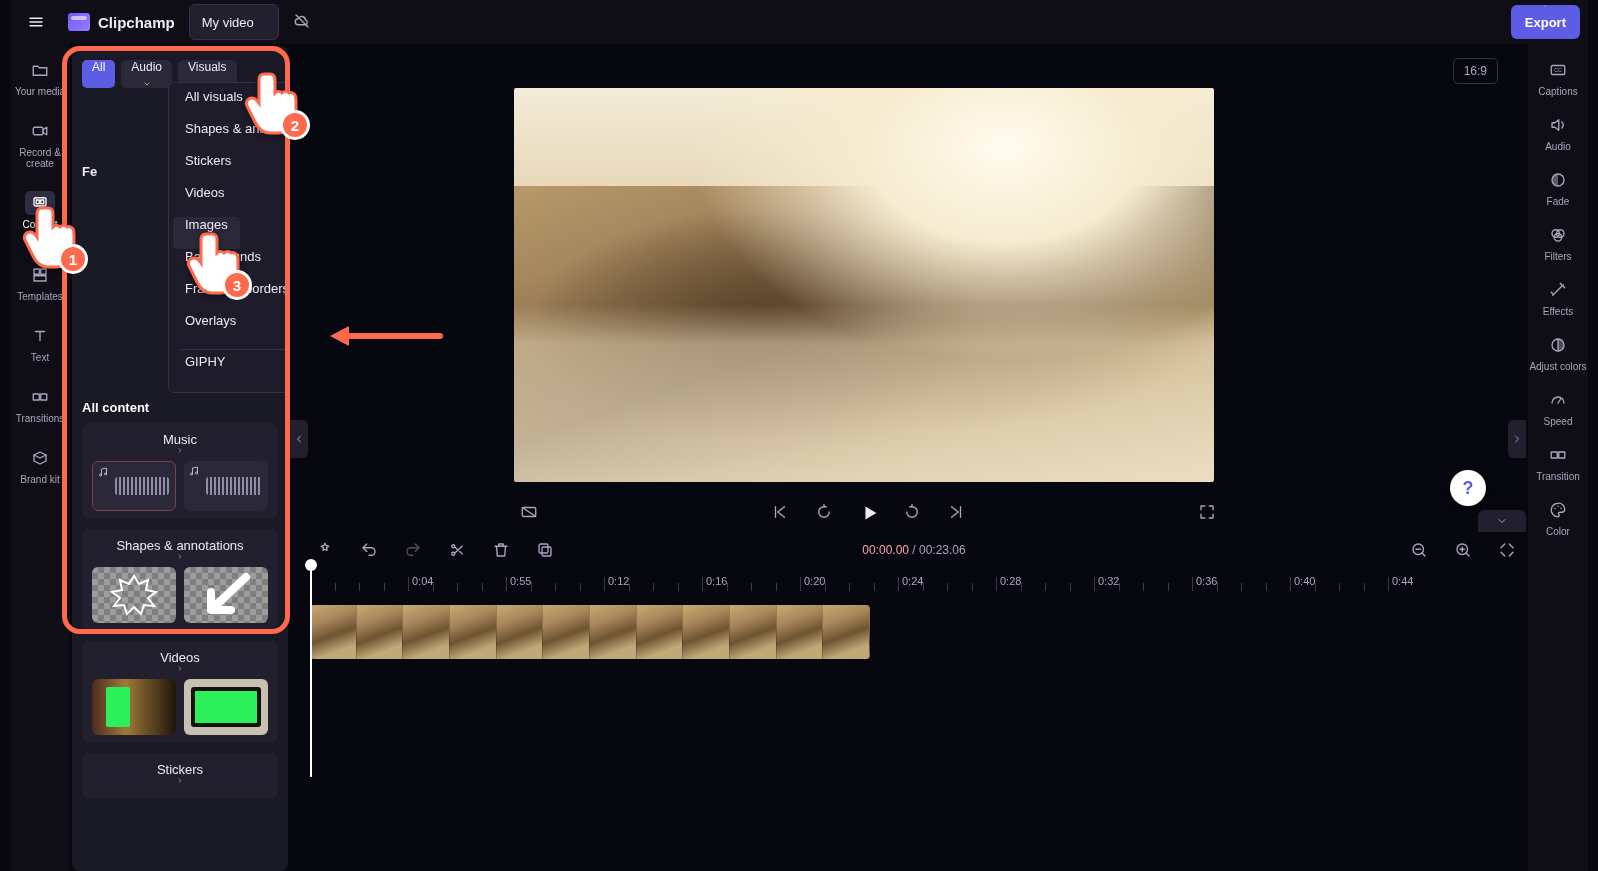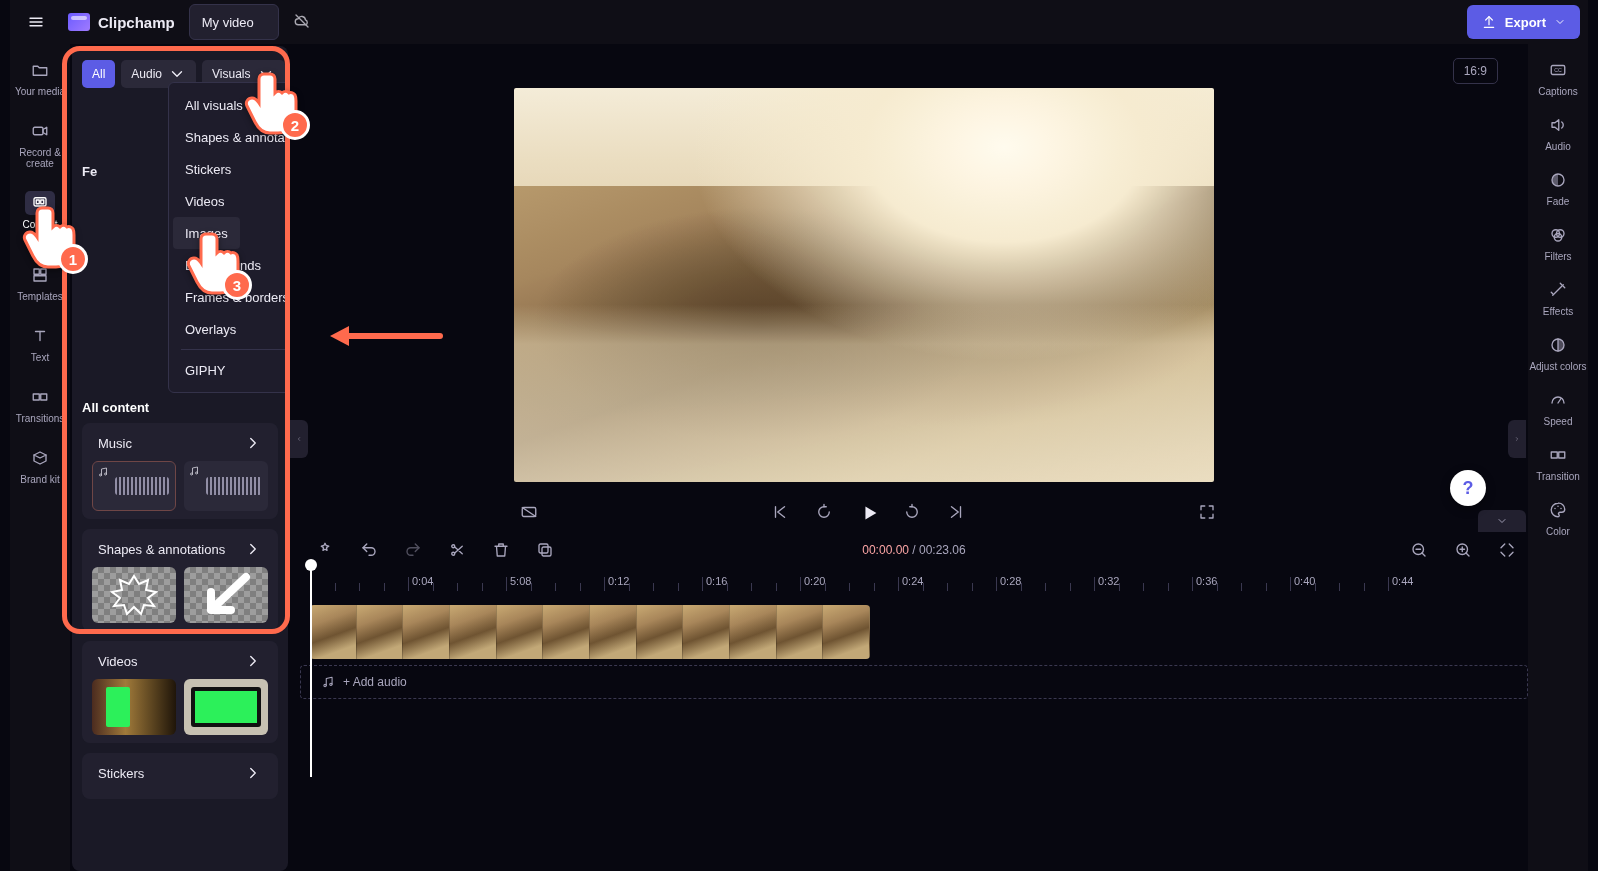--- a/index.html
+++ b/index.html
@@ -10,21 +10,21 @@
     --border:#34324a;
     --text:#eceaf4;
     --muted:#a9a6bd;
     --accent:#5c5ce5;
     --accent2:#3a3a8a;
     --callout:#ff6a4d;
     --white:#ffffff;
   }
   *{box-sizing:border-box;}
   html,body{margin:0;padding:0;background:#070710;color:var(--text);font-family:"Segoe UI",Arial,Helvetica,sans-serif;font-size:13px;width:1598px;height:871px;overflow:hidden;}
-  button{font:inherit;color:inherit;background:none;border:none;cursor:pointer;}
+  button{font:inherit;color:inherit;background:none;border:none;cursor:pointer;flex-direction:column;}
   svg{display:block;}
 
   
   .topbar{position:absolute;left:10px;top:0;right:10px;height:44px;display:flex;align-items:center;gap:14px;padding:0 8px;background:var(--bg);}
   .hamburger{width:36px;height:36px;display:flex;align-items:center;justify-content:center;border-radius:6px;}
   .brand{display:flex;align-items:center;gap:8px;font-weight:600;font-size:15px;}
   .brand-logo{width:22px;height:18px;border-radius:3px;background:linear-gradient(135deg,#6b5bff,#a07bff);position:relative;}
   .brand-logo:before{content:"";position:absolute;left:3px;right:3px;top:3px;height:4px;background:rgba(255,255,255,.6);border-radius:2px;}
   .proj-input{background:var(--panel2);border:1px solid var(--border);border-radius:6px;height:36px;padding:4px 12px;color:var(--text);min-width:90px;display:flex;align-items:center;}
   .sync-icon{width:20px;height:20px;opacity:.7;}
@@ -603,21 +603,21 @@
 
   <div class="ruler">
     <div class="playhead"></div>
     <div class="ticks" id="ticks">
         <div class="tick major" style="left: 98px;"></div>
         <div class="tick-label" style="left: 98px;">0:04</div>
         <div class="tick" style="left: 24.5px;"></div>
         <div class="tick" style="left: 49px;"></div>
         <div class="tick" style="left: 73.5px;"></div>
         <div class="tick major" style="left: 196px;"></div>
-        <div class="tick-label" style="left: 196px;">5:08</div>
+        <div class="tick-label" style="left: 196px;">0:55</div>
         <div class="tick" style="left: 122.5px;"></div>
         <div class="tick" style="left: 147px;"></div>
         <div class="tick" style="left: 171.5px;"></div>
         <div class="tick major" style="left: 294px;"></div>
         <div class="tick-label" style="left: 294px;">0:12</div>
         <div class="tick" style="left: 220.5px;"></div>
         <div class="tick" style="left: 245px;"></div>
         <div class="tick" style="left: 269.5px;"></div>
         <div class="tick major" style="left: 392px;"></div>
         <div class="tick-label" style="left: 392px;">0:16</div>
@@ -673,28 +673,20 @@
         <div class="frame"></div>
         <div class="frame"></div>
         <div class="frame"></div>
         <div class="frame"></div>
         <div class="frame"></div>
         <div class="frame"></div>
         <div class="frame"></div>
     </div>
   </div>
 
-  <div class="track">
-    <svg class="ico" style="width:14px;height:14px" viewBox="0 0 24 24">
-        <path d="M9 18V6l10-2v12"></path>
-        <circle cx="7" cy="18" r="2"></circle>
-        <circle cx="17" cy="16" r="2"></circle>
-      </svg>
-    <span>+ Add audio</span>
-  </div>
 </div>
 
 <button class="fab">
     <span>?</span>
   </button>
 
 <div class="callout-box"></div>
 <div class="callout-arrow">
   <svg viewBox="0 0 120 40">
       <line x1="115" y1="20" x2="20" y2="20"></line>

